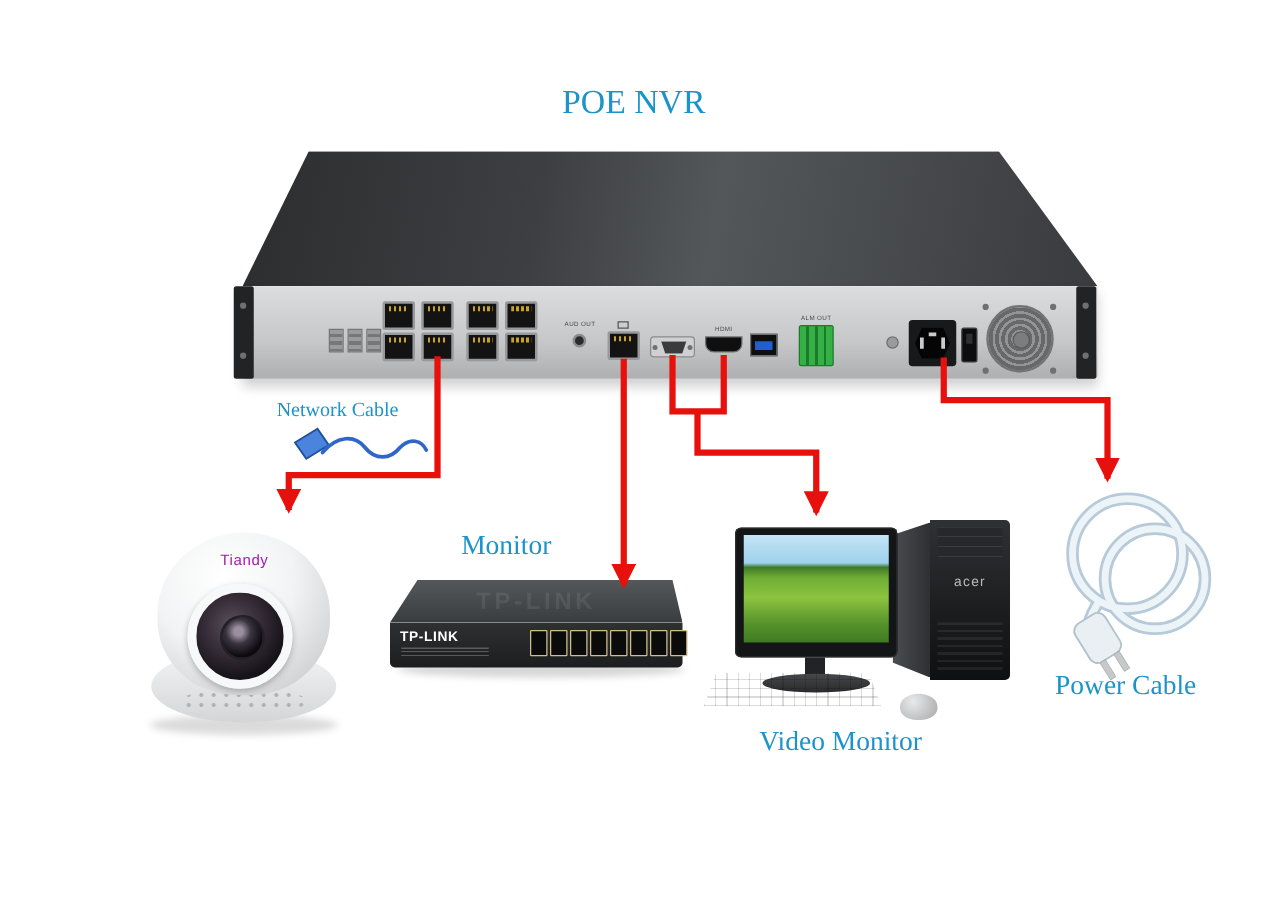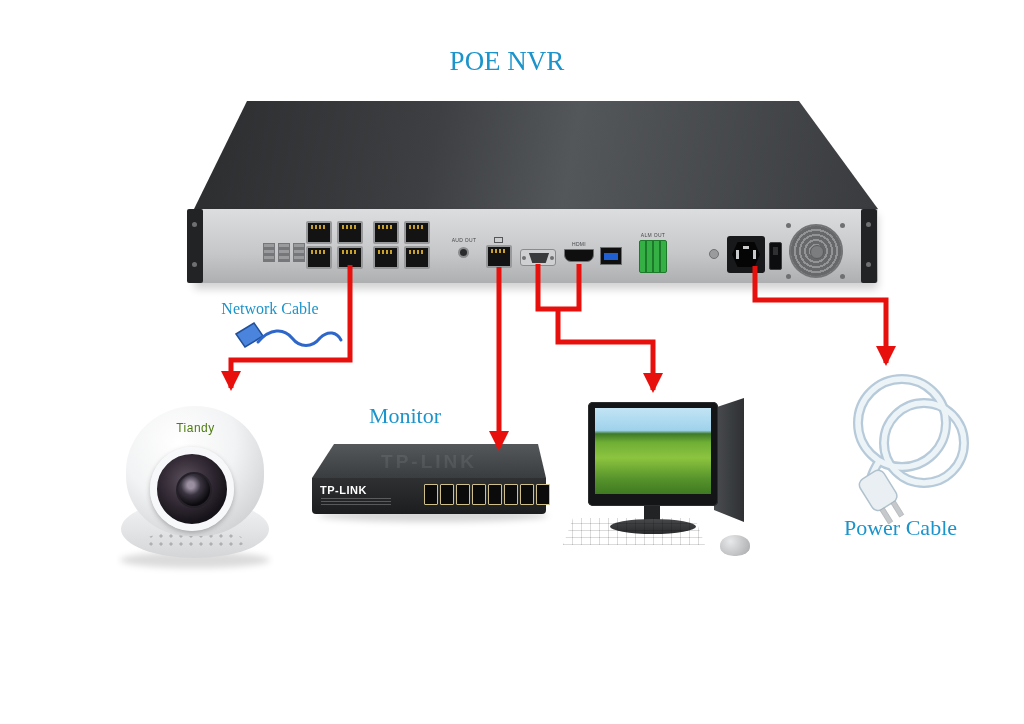--- a/index.html
+++ b/index.html
@@ -1,17 +1,17 @@
 <!DOCTYPE html>
 <html style="--accent: #1b93cb; --cable: #e8100c;"><head>
 <meta charset="utf-8">
 <style>
   html,body{margin:0;padding:0;background:#fff;}
   #canvas{position:relative;width:1024px;height:600px;background:#fff;overflow:hidden;
-          font-family:"Liberation Serif",serif;}
+          font-family:"Liberation Serif",serif;margin-top:20px;}
   .abs{position:absolute;box-sizing:border-box;}
   .label{position:absolute;color:var(--accent,#1b93cb);text-align:center;}
 
   
   .nvr-top{left:194px;top:101px;width:684px;height:108px;
      clip-path:polygon(53px 0,605px 0,684px 108px,0 108px);
      background:linear-gradient(100deg,#2b2d2f 0%,#3d3f42 35%,#54575a 55%,#393b3e 100%);}
   .nvr-panel{left:194px;top:209px;width:684px;height:74px;border-radius:0 0 3px 3px;
      background:linear-gradient(#dcdddf,#c6c7c9 60%,#aeafb1);
      box-shadow:0 6px 9px rgba(0,0,0,.18);}
@@ -50,21 +50,21 @@
   
   .cam-shadow{left:120px;top:552px;width:150px;height:16px;border-radius:50%;
      background:rgba(0,0,0,.14);filter:blur(3px);}
   .cam-skirt{left:121px;top:500px;width:148px;height:58px;border-radius:50%;
      background:linear-gradient(#f4f5f6,#d4d5d7);}
   .cam-leds{left:146px;top:532px;width:98px;height:18px;border-radius:50%/40%;opacity:.85;
      background-image:radial-gradient(circle,#a8a9ab 1.3px,transparent 1.9px);background-size:10px 8px;}
   .cam-dome{left:126px;top:406px;width:138px;height:130px;border-radius:50% 50% 46% 46%;
      background:radial-gradient(circle at 38% 28%,#ffffff 0%,#f2f3f4 45%,#d7d8da 75%,#c0c1c3 100%);}
   .cam-brand{left:158px;top:421px;width:75px;text-align:center;font-family:"Liberation Sans",sans-serif;
-     font-size:12px;color:#4d7c0f;letter-spacing:.5px;}
+     font-size:12px;color:#a21caf;letter-spacing:.5px;}
   .cam-window{left:150px;top:447px;width:84px;height:84px;border-radius:50%;border:7px solid #f7f8f9;
      background:radial-gradient(circle at 42% 38%,#5e5260 0%,#382f3a 35%,#17131a 70%,#0d0b0f 100%);
      box-shadow:0 2px 5px rgba(0,0,0,.25);}
   .cam-lens{left:176px;top:472px;width:36px;height:36px;border-radius:50%;border:2px solid #242028;
      background:radial-gradient(circle at 40% 35%,#9a8fa0 0 12%,#3a3440 35%,#0c0a0e 70%);}
 
   
   .rt-shadow{left:318px;top:509px;width:230px;height:13px;border-radius:50%;
      background:rgba(0,0,0,.16);filter:blur(3px);}
   .rt-top{left:312px;top:444px;width:234px;height:34px;
@@ -201,20 +201,25 @@
       <div class="rt-port"></div>
       <div class="rt-port"></div>
       <div class="rt-port"></div>
       <div class="rt-port"></div>
       <div class="rt-port"></div>
       <div class="rt-port"></div>
     </div>
   </div>
 
   <div class="abs tw-side"></div>
+  <div class="abs tw-front">
+    <div class="tw-bay"></div>
+    <div class="tw-brand">acer</div>
+    <div class="tw-vents"></div>
+  </div>
   <div class="abs mon-bezel"></div>
   <div class="abs mon-screen"></div>
   <div class="abs mon-neck"></div>
   <div class="abs mon-base"></div>
   <div class="abs kbd"></div>
   <div class="abs mouse"></div>
 
   <svg class="abs" style="left:840px;top:365px;" width="150" height="160" viewBox="0 0 150 160">
     <circle cx="62" cy="58" r="44" fill="none" stroke="#b7cada" stroke-width="10"></circle>
     <circle cx="84" cy="78" r="40" fill="none" stroke="#b7cada" stroke-width="10"></circle>
@@ -243,16 +248,17 @@
 
     <g>
       <path d="M236,334 l18,-11 l9,13 l-18,11 z" fill="#4b84dd" stroke="#205099" stroke-width="1.5"></path>
       <path d="M258,342 C270,328 284,328 292,338 C300,348 312,348 320,338 C328,330 337,332 341,340" fill="none" stroke="#2e67c9" stroke-width="3" stroke-linecap="round"></path>
     </g>
   </svg>
 
   <div class="label" style="left:205px;top:300px;width:130px;font-size:16px;font-family:Liberation Serif, serif;">Network Cable</div>
   <div class="label" style="left:350px;top:403px;width:110px;font-size:22px;">Monitor</div>
   <div class="label" style="left:570px;top:558px;width:205px;font-size:22px;line-height:29px;">
+    <div>Video Monitor</div>
   </div>
   <div class="label" style="left:818px;top:515px;width:165px;font-size:22px;">Power Cable</div>
 
 </div>
 
 </body></html>

